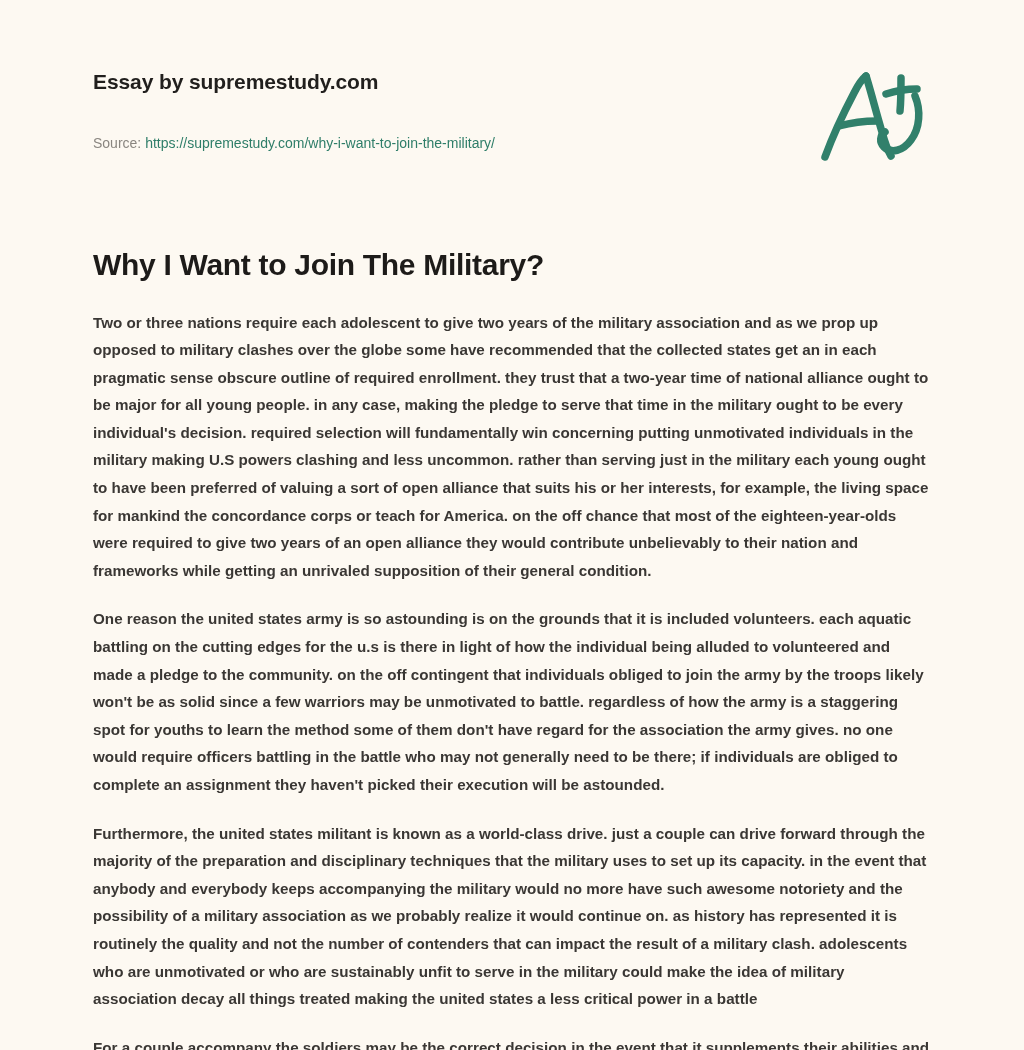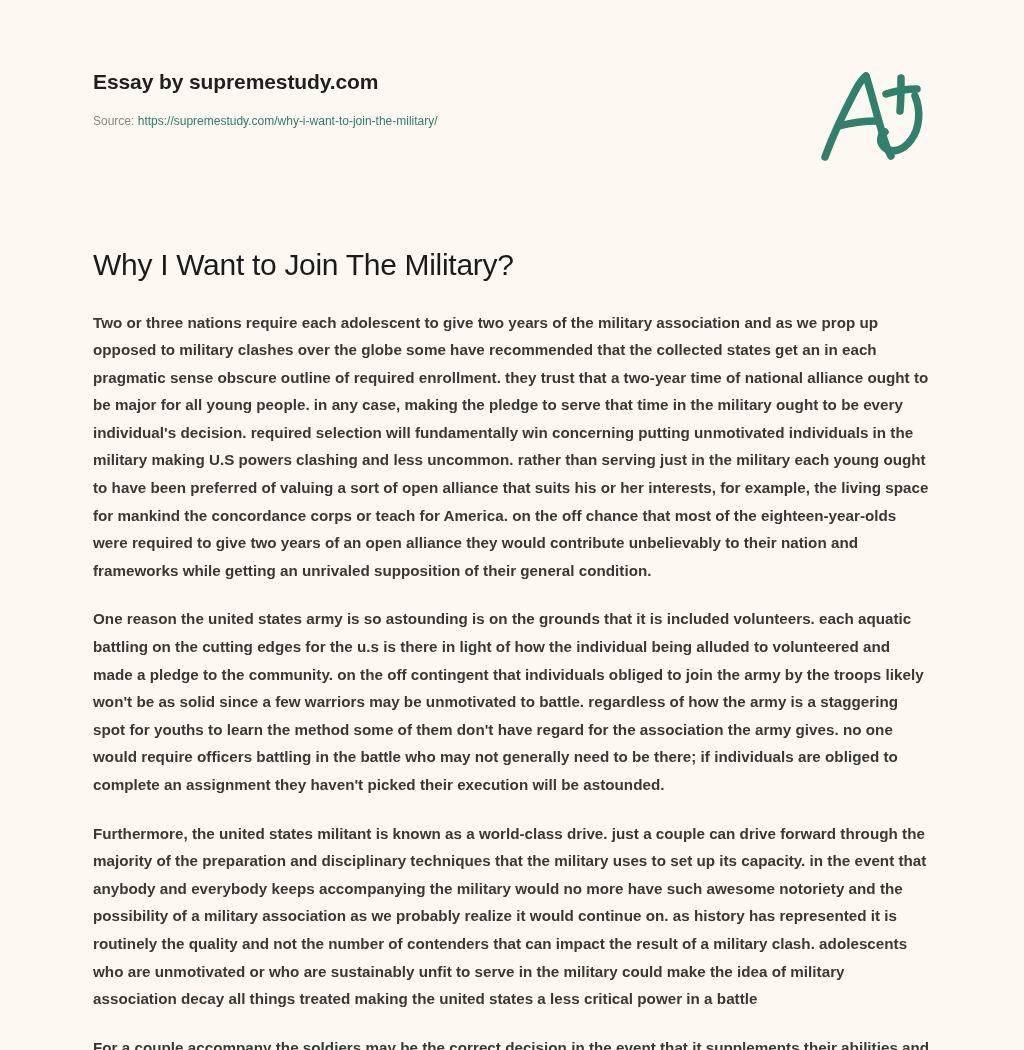--- a/index.html
+++ b/index.html
@@ -43,22 +43,22 @@
     font-size: 21px;
     font-weight: bold;
     letter-spacing: -0.1px;
     color: #211f1d;
     white-space: nowrap;
   }
 
   .source-line {
     position: absolute;
     left: 93px;
-    top: 114px;
-    font-size: 12px;
+    top: 135px;
+    font-size: 14px;
     color: #8a8680;
     white-space: nowrap;
   }
   .source-line .source-url {
     color: #2e7d68;
     text-decoration: none;
   }
 
   
   .logo {
@@ -75,21 +75,21 @@
     position: absolute;
     left: 0;
     top: 200px;
     width: 1024px;
   }
 
   .article-title {
     margin: 0;
     padding: 46px 93px 0 93px;
     font-size: 30px;
-    font-weight: normal;
+    font-weight: bold;
     letter-spacing: -0.3px;
     color: #1d1b19;
     line-height: 1.25;
   }
 
   .article-body {
     padding: 0 93px 0 93px;
     margin-top: 25px;
   }
 

